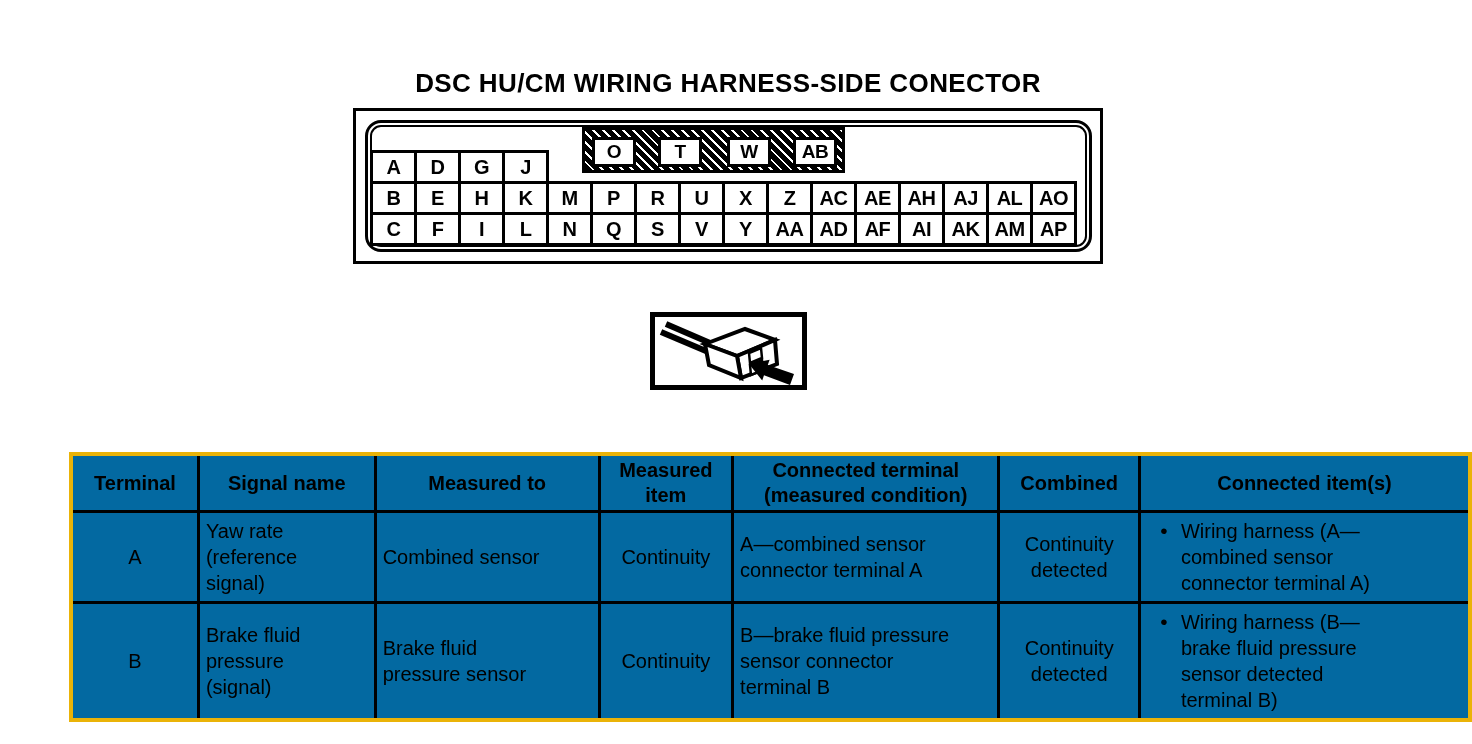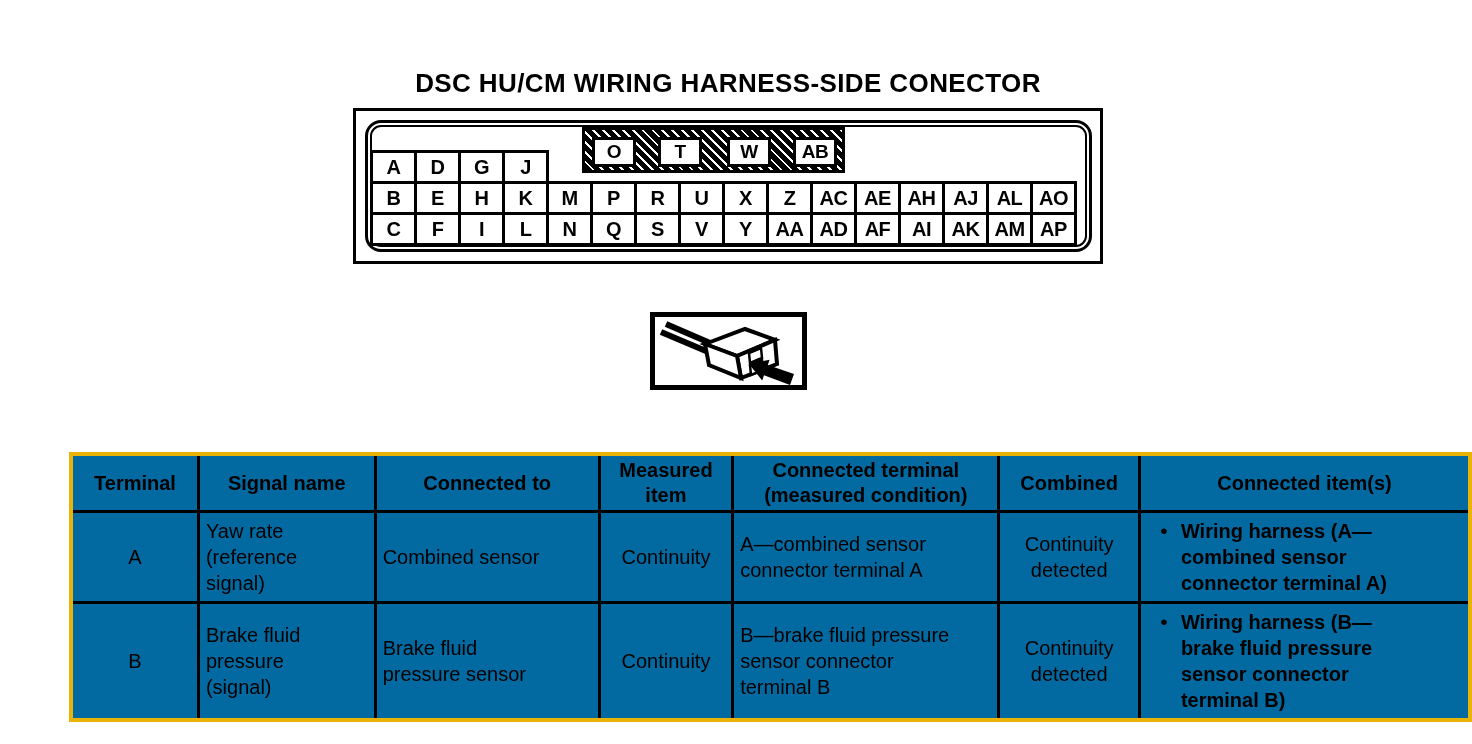--- a/index.html
+++ b/index.html
@@ -61,21 +61,21 @@
   .spec-table td{font-size:20px;line-height:1.3;vertical-align:middle;}
   .spec-table thead tr{height:55px;}
   tr.row-a{height:91px;}
   tr.row-b{height:117px;}
   .pre{white-space:pre-line;}
   .c-center{text-align:center;}
   .c-left{text-align:left;padding-left:9px;}
   .c-insp{vertical-align:middle;padding:4px 4px 4px 6px;}
   .insp{display:flex;align-items:flex-start;}
   .bullet{flex:none;width:34px;text-align:center;font-size:21px;line-height:26px;}
-  .insp-text{flex:1;white-space:pre-line;font-weight:bold;}
+  .insp-text{flex:1;white-space:pre-line;}
 </style>
 </head>
 <body>
 
 <div class="page">
 
   <div class="title">DSC HU/CM WIRING HARNESS-SIDE CONECTOR</div>
 
   <div class="conn-outer"></div>
   <div class="conn-inner"></div>
@@ -150,21 +150,21 @@
         <col style="width:226px">
       <col style="width:134px">
         <col style="width:269px">
         <col style="width:141px">
       <col style="width:334px">
     </colgroup>
     <thead>
       <tr>
         <th class="pre">Terminal</th>
         <th class="pre">Signal name</th>
-        <th class="pre">Connected to</th>
+        <th class="pre">Measured to</th>
         <th class="pre">Measured
 item</th>
         <th class="pre">Connected terminal
 (measured condition)</th>
         <th class="pre">Combined</th>
         <th class="pre">Connected item(s)</th>
       </tr>
     </thead>
     <tbody>
       <tr class="row-a">
@@ -198,20 +198,20 @@
         <td class="pre c-left">B—brake fluid pressure
 sensor connector
 terminal B</td>
         <td class="pre c-center">Continuity
 detected</td>
         <td class="c-insp">
           <div class="insp">
             <span class="bullet">•</span>
             <span class="insp-text">Wiring harness (B—
 brake fluid pressure
-sensor connector
+sensor detected
 terminal B)</span>
           </div>
         </td>
       </tr>
     </tbody>
   </table>
 </div>
 
 </body></html>

